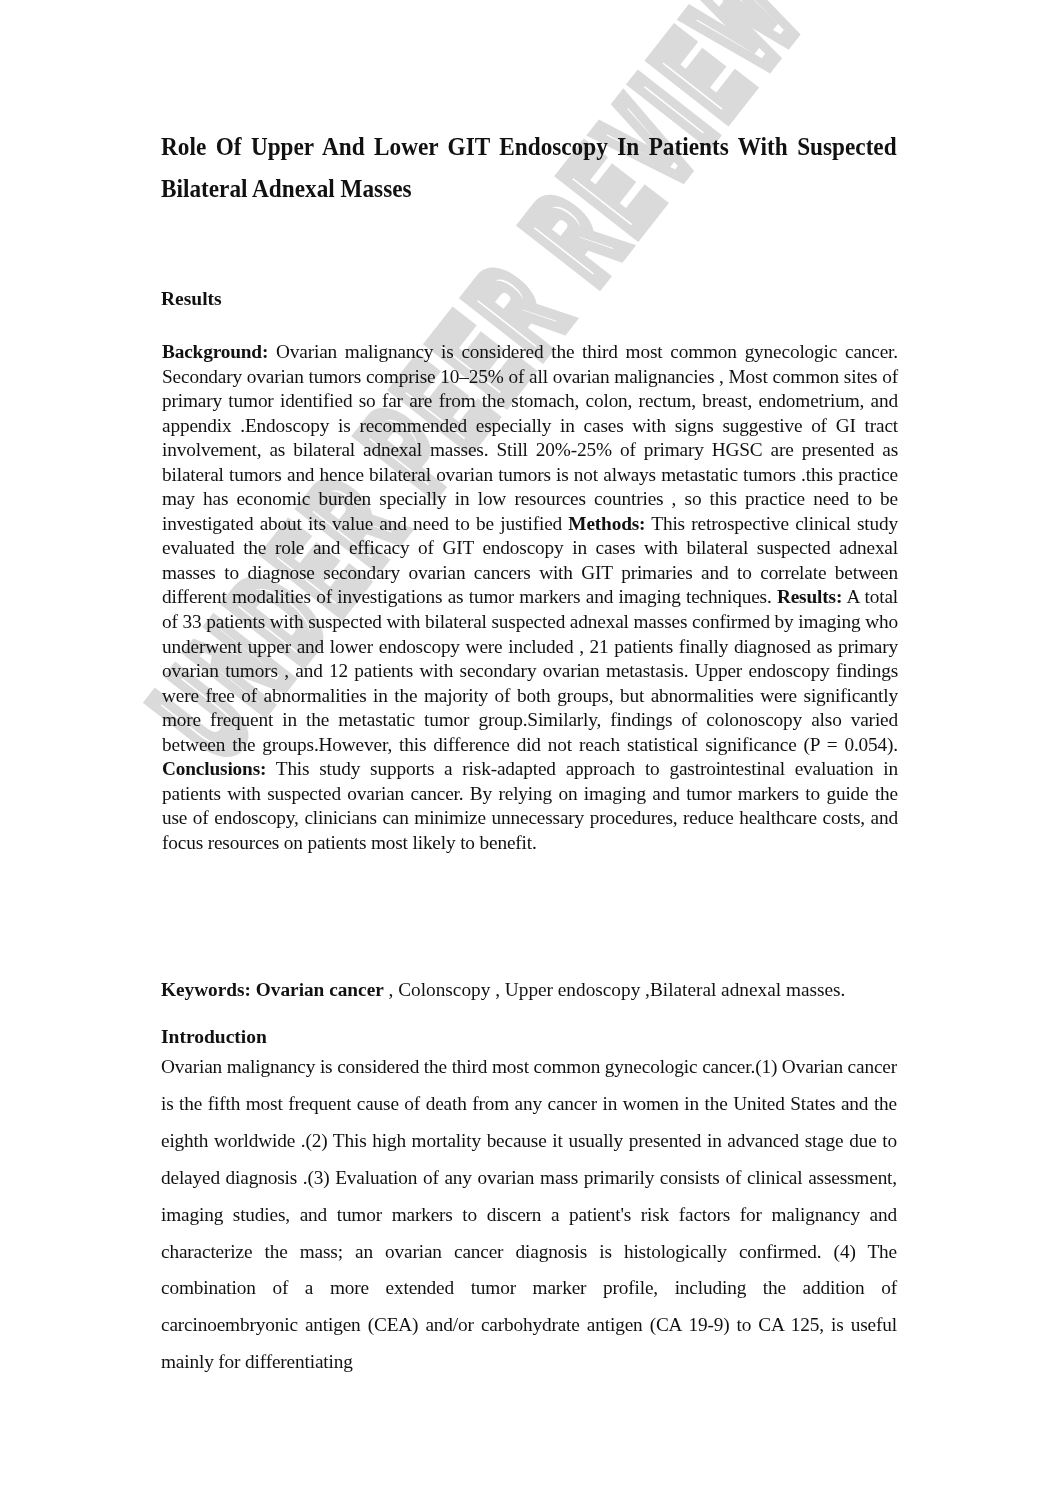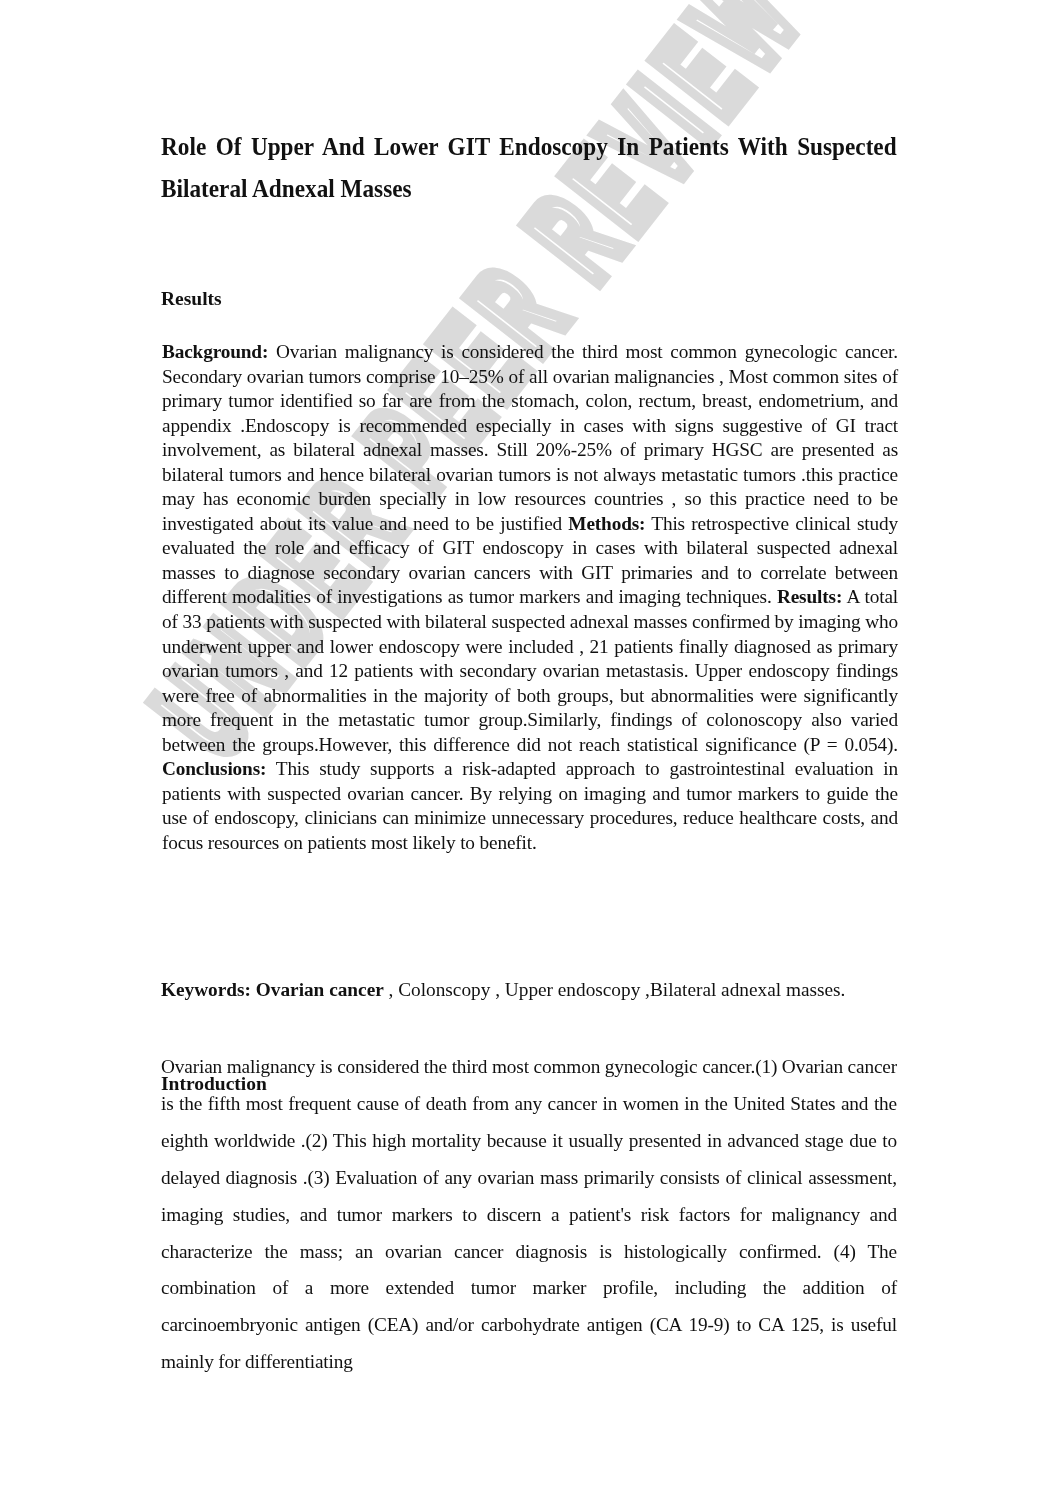--- a/index.html
+++ b/index.html
@@ -21,21 +21,21 @@
     position: absolute; left: 162px; top: 340px; width: 736px;
     font-size: 19.3px; line-height: 24.55px; text-align: justify;
     letter-spacing: -0.15px;
   }
   .abstract-body b { font-weight: bold; }
   .keywords {
     position: absolute; left: 161px; top: 953px; width: 736px;
     font-size: 19.3px; line-height: 24.5px; text-align: justify; margin-top: 25px;
   }
   .intro-head {
-    position: absolute; left: 161px; top: 1073px;
+    position: absolute; left: 161px; top: 1026px;
     font-size: 19.5px; font-weight: bold;
   }
   .intro-body {
     position: absolute; left: 161px; top: 1049px; width: 736px;
     font-size: 19.3px; line-height: 36.9px; text-align: justify;
     letter-spacing: -0.15px;
   }
   .watermark {
     position: absolute; left: 185px; top: 660px;
     font-family: "Liberation Sans", "DejaVu Sans", sans-serif;

